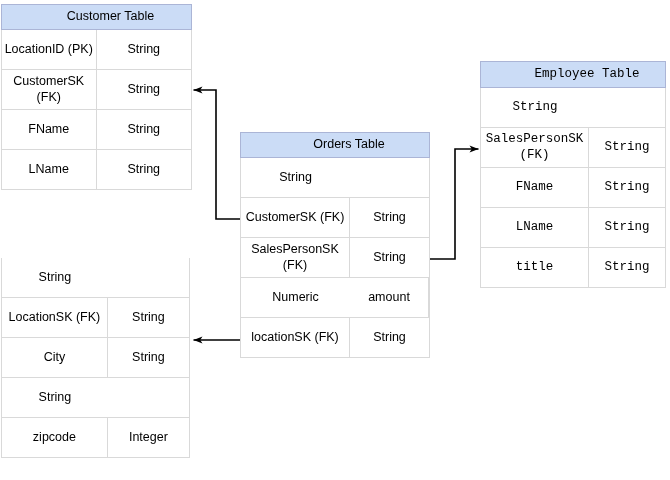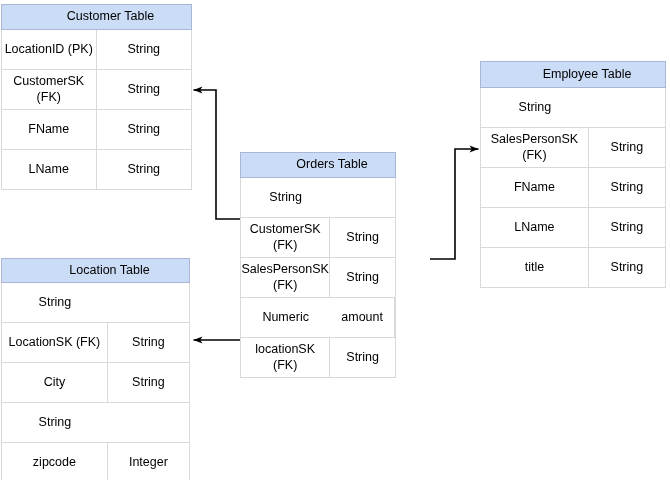--- a/index.html
+++ b/index.html
@@ -94,21 +94,21 @@
         <div class="cell field">FName</div>
         <div class="cell type">String</div>
       </div>
       <div class="trow">
         <div class="cell field">LName</div>
         <div class="cell type">String</div>
       </div>
     </div>
   </div>
 
-  <div class="er-table" style="left:240px; top:132px; width:156px;margin-top:20px; --cols:58% 42%;">
+  <div class="er-table" style="left:240px; top:132px; width:190px; --cols:58% 42%;">
     <div class="thead">Orders Table</div>
     <div class="tbody">
       <div class="trow">
         <div class="cell type">String</div>
       </div>
       <div class="trow">
         <div class="cell field">CustomerSK (FK)</div>
         <div class="cell type">String</div>
       </div>
       <div class="trow">
@@ -120,21 +120,21 @@
         <div class="cell type">Numeric</div>
         <div class="cell field">amount</div>
       </div>
       <div class="trow">
         <div class="cell field">locationSK (FK)</div>
         <div class="cell type">String</div>
       </div>
     </div>
   </div>
 
-  <div class="er-table" style="left:480px; top:61px; width:186px; --cols:58.6% 41.4%;">
+  <div class="er-table" style="left:480px; top:61px; width:186px;font-family:Liberation Mono, monospace; --cols:58.6% 41.4%;">
     <div class="thead" style="height:27px;">Employee Table</div>
     <div class="tbody">
       <div class="trow">
         <div class="cell type">String</div>
       </div>
       <div class="trow">
         <div class="cell field">SalesPersonSK
 (FK)</div>
         <div class="cell type">String</div>
       </div>
@@ -147,21 +147,20 @@
         <div class="cell type">String</div>
       </div>
       <div class="trow">
         <div class="cell field">title</div>
         <div class="cell type">String</div>
       </div>
     </div>
   </div>
 
   <div class="er-table" style="left:1px; top:258px; width:189px; --cols:56.6% 43.4%;">
-    <div class="thead" style="height:25px;">Location Table</div>
     <div class="tbody">
       <div class="trow">
         <div class="cell type">String</div>
       </div>
       <div class="trow">
         <div class="cell field">LocationSK (FK)</div>
         <div class="cell type">String</div>
       </div>
       <div class="trow">
         <div class="cell field">City</div>

